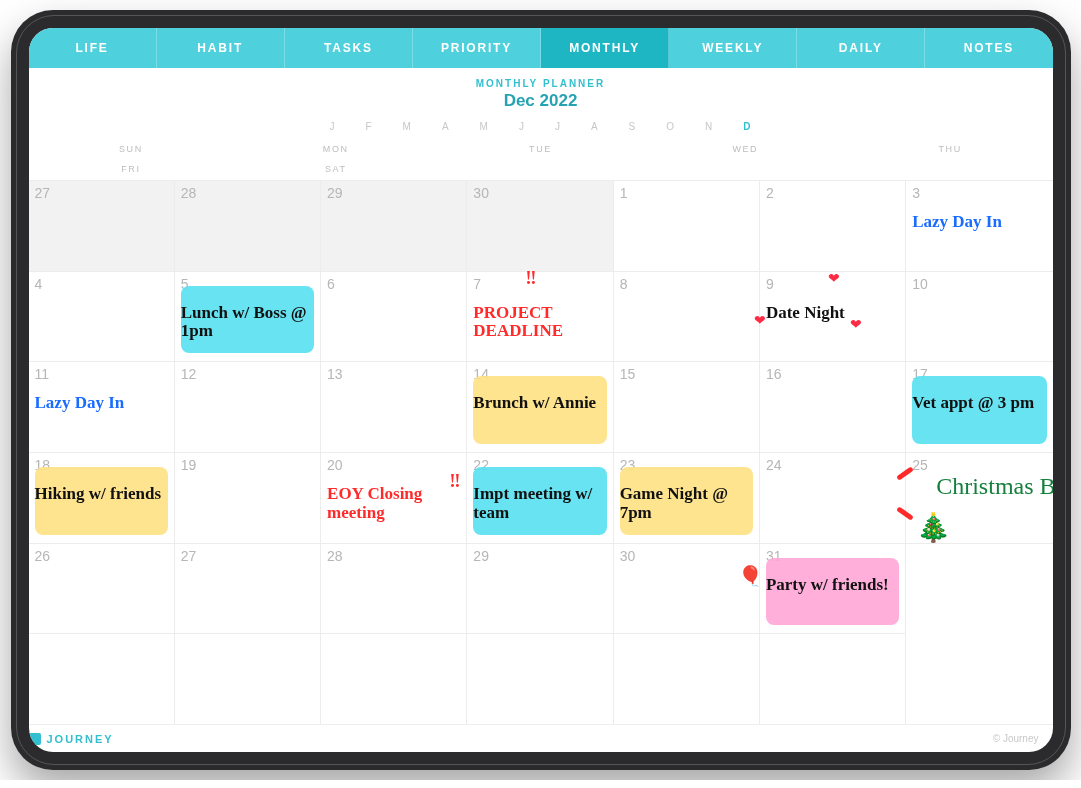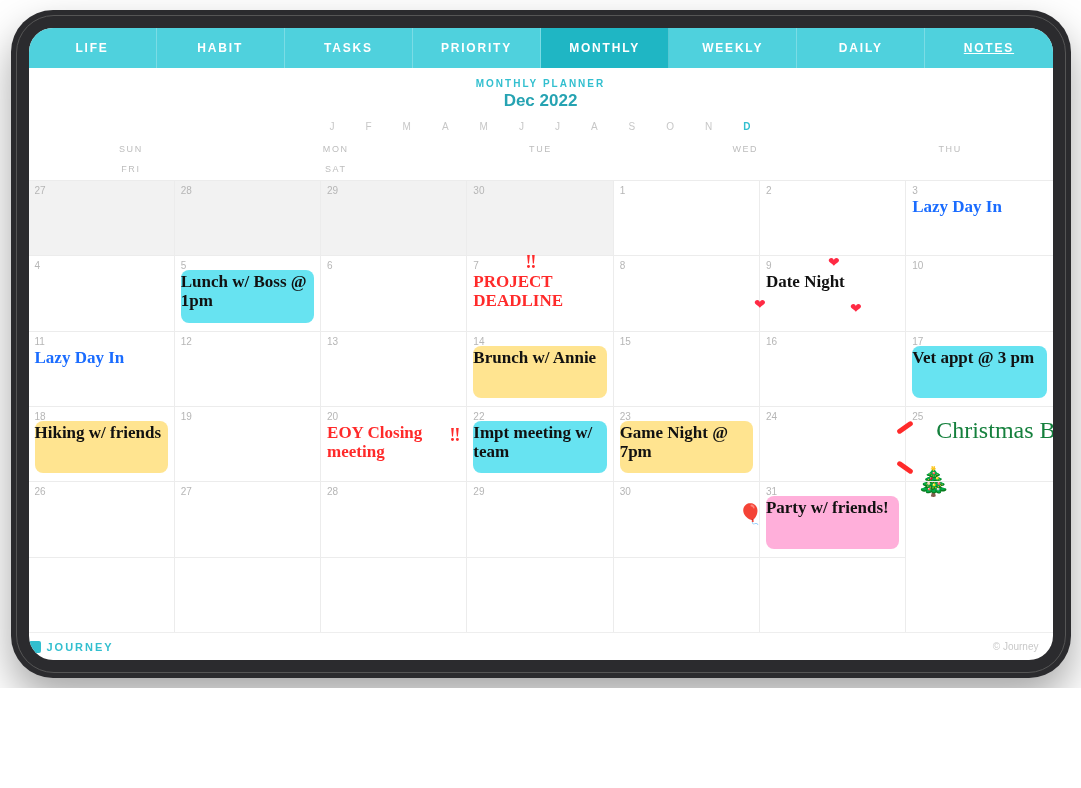--- a/index.html
+++ b/index.html
@@ -6,21 +6,21 @@
   body {
     background: #fff;
     font-family: -apple-system, "Helvetica Neue", Arial, sans-serif;
     display: flex;
     justify-content: center;
     align-items: flex-start;
     padding: 10px;
   }
   .tablet-frame {
     width: 1060px;
-    height: 668px;
+    height: 760px;
     background: #2b2b2e;
     border-radius: 42px;
     padding: 18px;
     box-shadow: 0 20px 40px rgba(0,0,0,0.35);
     position: relative;
   }
   .tablet-frame::before {
     content:"";
     position:absolute;
     inset:5px;
@@ -51,21 +51,21 @@
     display: flex;
     align-items: center;
     justify-content: center;
     color: #fff;
     font-size: 12px;
     letter-spacing: 1.8px;
     font-weight: 600;
     border-right: 1px solid rgba(255,255,255,0.25);
     cursor: pointer;
   }
-  .tab:last-child { border-right: none; text-decoration: underline; }
+  .tab:last-child { border-right: none; }
   .tab.active { background: #1fb6c4; }
 
   
   .header {
     text-align: center;
     padding: 10px 0 4px;
     flex-shrink: 0;
   }
   .header-title {
     color: #32bfcf;
@@ -117,32 +117,32 @@
   .cell {
     border-top: 1px solid #ececec;
     border-right: 1px solid #ececec;
     position: relative;
     padding: 4px 6px;
     overflow: visible;
   }
   .cell:nth-child(7n) { border-right: none; }
   .cell.prev { background: #f2f2f2; }
   .daynum {
-    font-size: 10px;
+    font-size: 14px;
     color: #b6b6b6;
   }
   .cell .hand {
     font-family: "Comic Sans MS", "Bradley Hand", cursive;
     font-weight: 700;
     font-size: 17px;
     line-height: 1.1;
     color: #111;
     position: relative;
     z-index: 2;
-    margin-top: 2px;
+    margin-top: 12px;
   }
   .hand.blue { color: #1a6cff; }
   .hand.red  { color: #ff2a2a; }
   .hand.green{ color: #15803d; font-family:"Brush Script MT","Comic Sans MS",cursive; font-size:24px; font-weight:500;}
 
   
   .hl {
     position: absolute;
     border-radius: 8px;
     opacity: 0.9;

